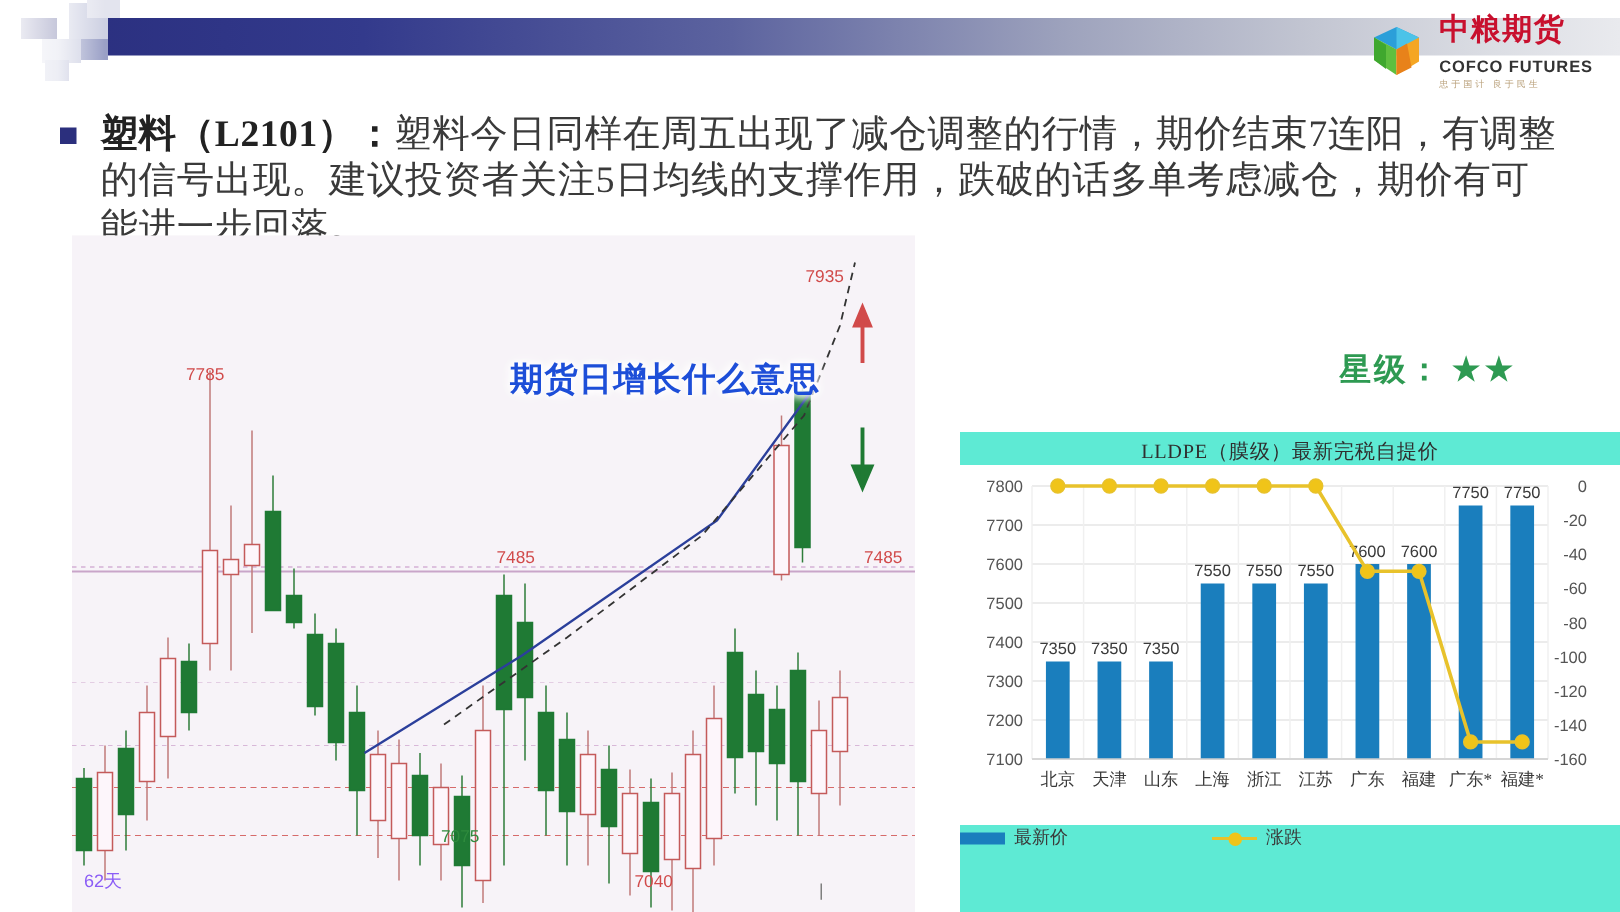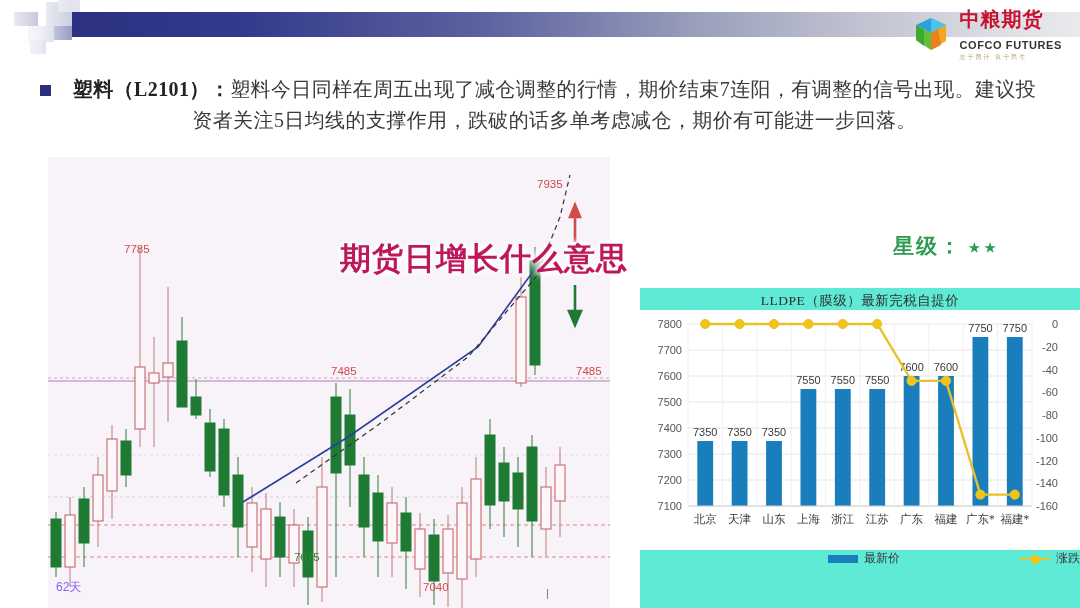--- a/index.html
+++ b/index.html
@@ -34,66 +34,65 @@
   #logo .logo-text{display:flex;flex-direction:column;line-height:1;}
   #logo .cn{font-family:"DejaVu Sans","Liberation Sans",sans-serif;font-size:20px;font-weight:bold;color:#c8102e;letter-spacing:1px;}
   #logo .en{font-family:"Liberation Sans",sans-serif;font-size:11px;font-weight:bold;color:#333333;letter-spacing:0.6px;margin-top:11px;}
   #logo .slogan{font-family:"Liberation Sans",sans-serif;font-size:6px;color:#b9a07a;letter-spacing:2px;margin-top:3px;}
 
   
   #bullet-block{position:absolute;left:40px;top:74px;width:1010px;display:flex;gap:16px;}
   #bullet-sq{width:11px;height:11px;background:#2b2f7d;margin-top:11px;flex:0 0 auto;}
   #bullet-text{
     font-family:"Liberation Serif","DejaVu Serif",serif;
-    font-size:20px;line-height:31px;color:#3a3a3a;letter-spacing:0.4px;
+    font-size:25px;line-height:31px;color:#3a3a3a;letter-spacing:0.4px;
     width:975px;
-    text-align:center;
   }
   #bullet-text .b{font-weight:bold;color:#222;}
 
   
   #candle-panel{
     position:absolute;left:48px;top:157px;width:562px;height:451px;
     background:#f7f3f8;overflow:hidden;
   }
   #candle-svg{display:block;}
   #day-label{
     position:absolute;left:8px;bottom:12px;
     font-family:"Liberation Sans",sans-serif;font-size:12px;color:#8b5cf6;
   }
 
   
   #overlay-title{
     position:absolute;left:340px;top:238px;
     font-family:"DejaVu Sans","Liberation Sans",sans-serif;
-    font-size:31px;font-weight:bold;color:#be185d;letter-spacing:1px;
+    font-size:22px;font-weight:bold;color:#1d4ed8;letter-spacing:1px;
     text-shadow:0 0 6px #ffffff,0 0 12px #ffffff,2px 0 6px #fff,-2px 0 6px #fff;
     white-space:nowrap;
   }
 
   
   #star-rating{
     position:absolute;left:893px;top:232px;
-    font-family:Liberation Mono, monospace;
+    font-family:Liberation Sans, sans-serif;
     font-size:21px;color:#2e9a52;font-weight:bold;letter-spacing:2px;
     display:flex;align-items:center;gap:2px;white-space:nowrap;
   }
   #star-rating .stars{font-size:21px;color:#2e9a52;letter-spacing:3px;margin-left:4px;}
 
   
   #barchart-panel{position:absolute;left:640px;top:288px;width:440px;height:320px;background:#5eead4;}
   #bar-title{
     position:absolute;left:0;top:4px;width:440px;text-align:center;
     font-family:"Liberation Serif","DejaVu Serif",serif;
     font-size:13.5px;color:#2f2f2f;letter-spacing:0.5px;
   }
   #bar-svg{position:absolute;left:0;top:22px;}
   #bar-legend{
     position:absolute;left:0;top:262px;width:440px;
-    display:flex;justify-content:flex-end;gap:120px;
+    display:flex;justify-content:flex-start;gap:96px;
     font-family:"Liberation Serif","DejaVu Serif",serif;font-size:12px;color:#3a3a3a;
   }
   #bar-legend .lg{display:flex;align-items:center;gap:6px;}
   .lg-bar{width:30px;height:8px;background:#1a7ebd;display:inline-block;}
   .lg-line{width:30px;height:8px;position:relative;display:inline-block;}
   .lg-line:before{content:"";position:absolute;left:0;top:3px;width:30px;height:2.5px;background:#e8c22b;}
   .lg-line:after{content:"";position:absolute;left:11px;top:0px;width:9px;height:9px;border-radius:50%;background:#f0c419;}
 </style>
 </head>
 <body>

